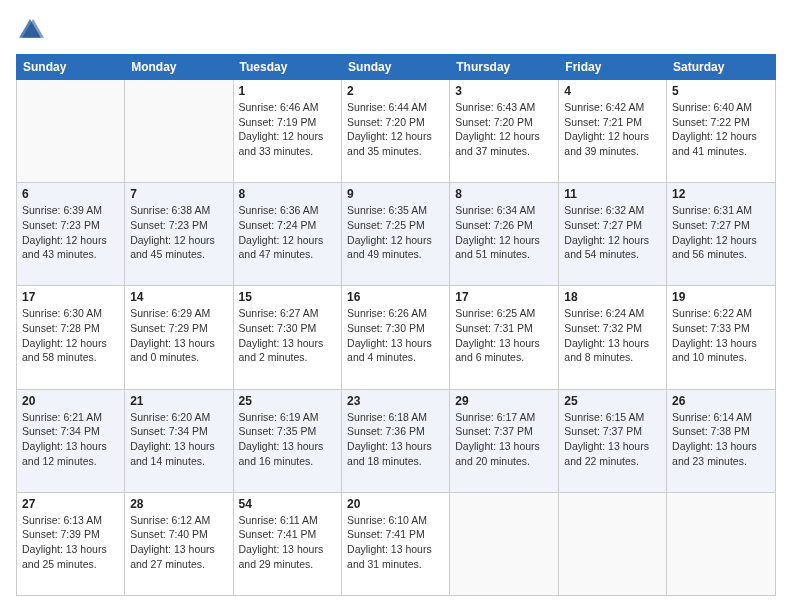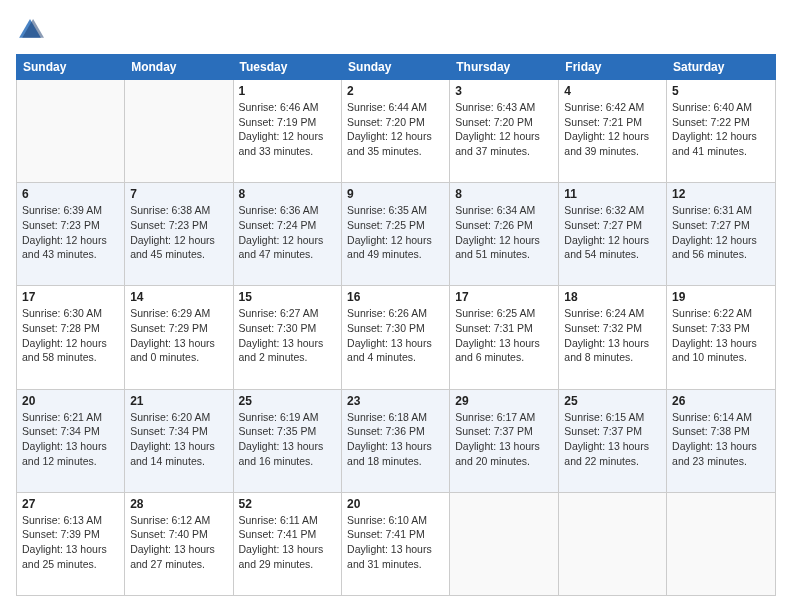--- a/index.html
+++ b/index.html
@@ -235,21 +235,21 @@
         <tr class="row-odd">
           <td>
             <span class="day-num">27</span>
             <div class="day-info">Sunrise: 6:13 AM<br>Sunset: 7:39 PM<br>Daylight: 13 hours and 25 minutes.</div>
           </td>
           <td>
             <span class="day-num">28</span>
             <div class="day-info">Sunrise: 6:12 AM<br>Sunset: 7:40 PM<br>Daylight: 13 hours and 27 minutes.</div>
           </td>
           <td>
-            <span class="day-num">52</span>
+            <span class="day-num">54</span>
             <div class="day-info">Sunrise: 6:11 AM<br>Sunset: 7:41 PM<br>Daylight: 13 hours and 29 minutes.</div>
           </td>
           <td>
             <span class="day-num">20</span>
             <div class="day-info">Sunrise: 6:10 AM<br>Sunset: 7:41 PM<br>Daylight: 13 hours and 31 minutes.</div>
           </td>
           <td class="empty"></td>
           <td class="empty"></td>
           <td class="empty"></td>
         </tr>

